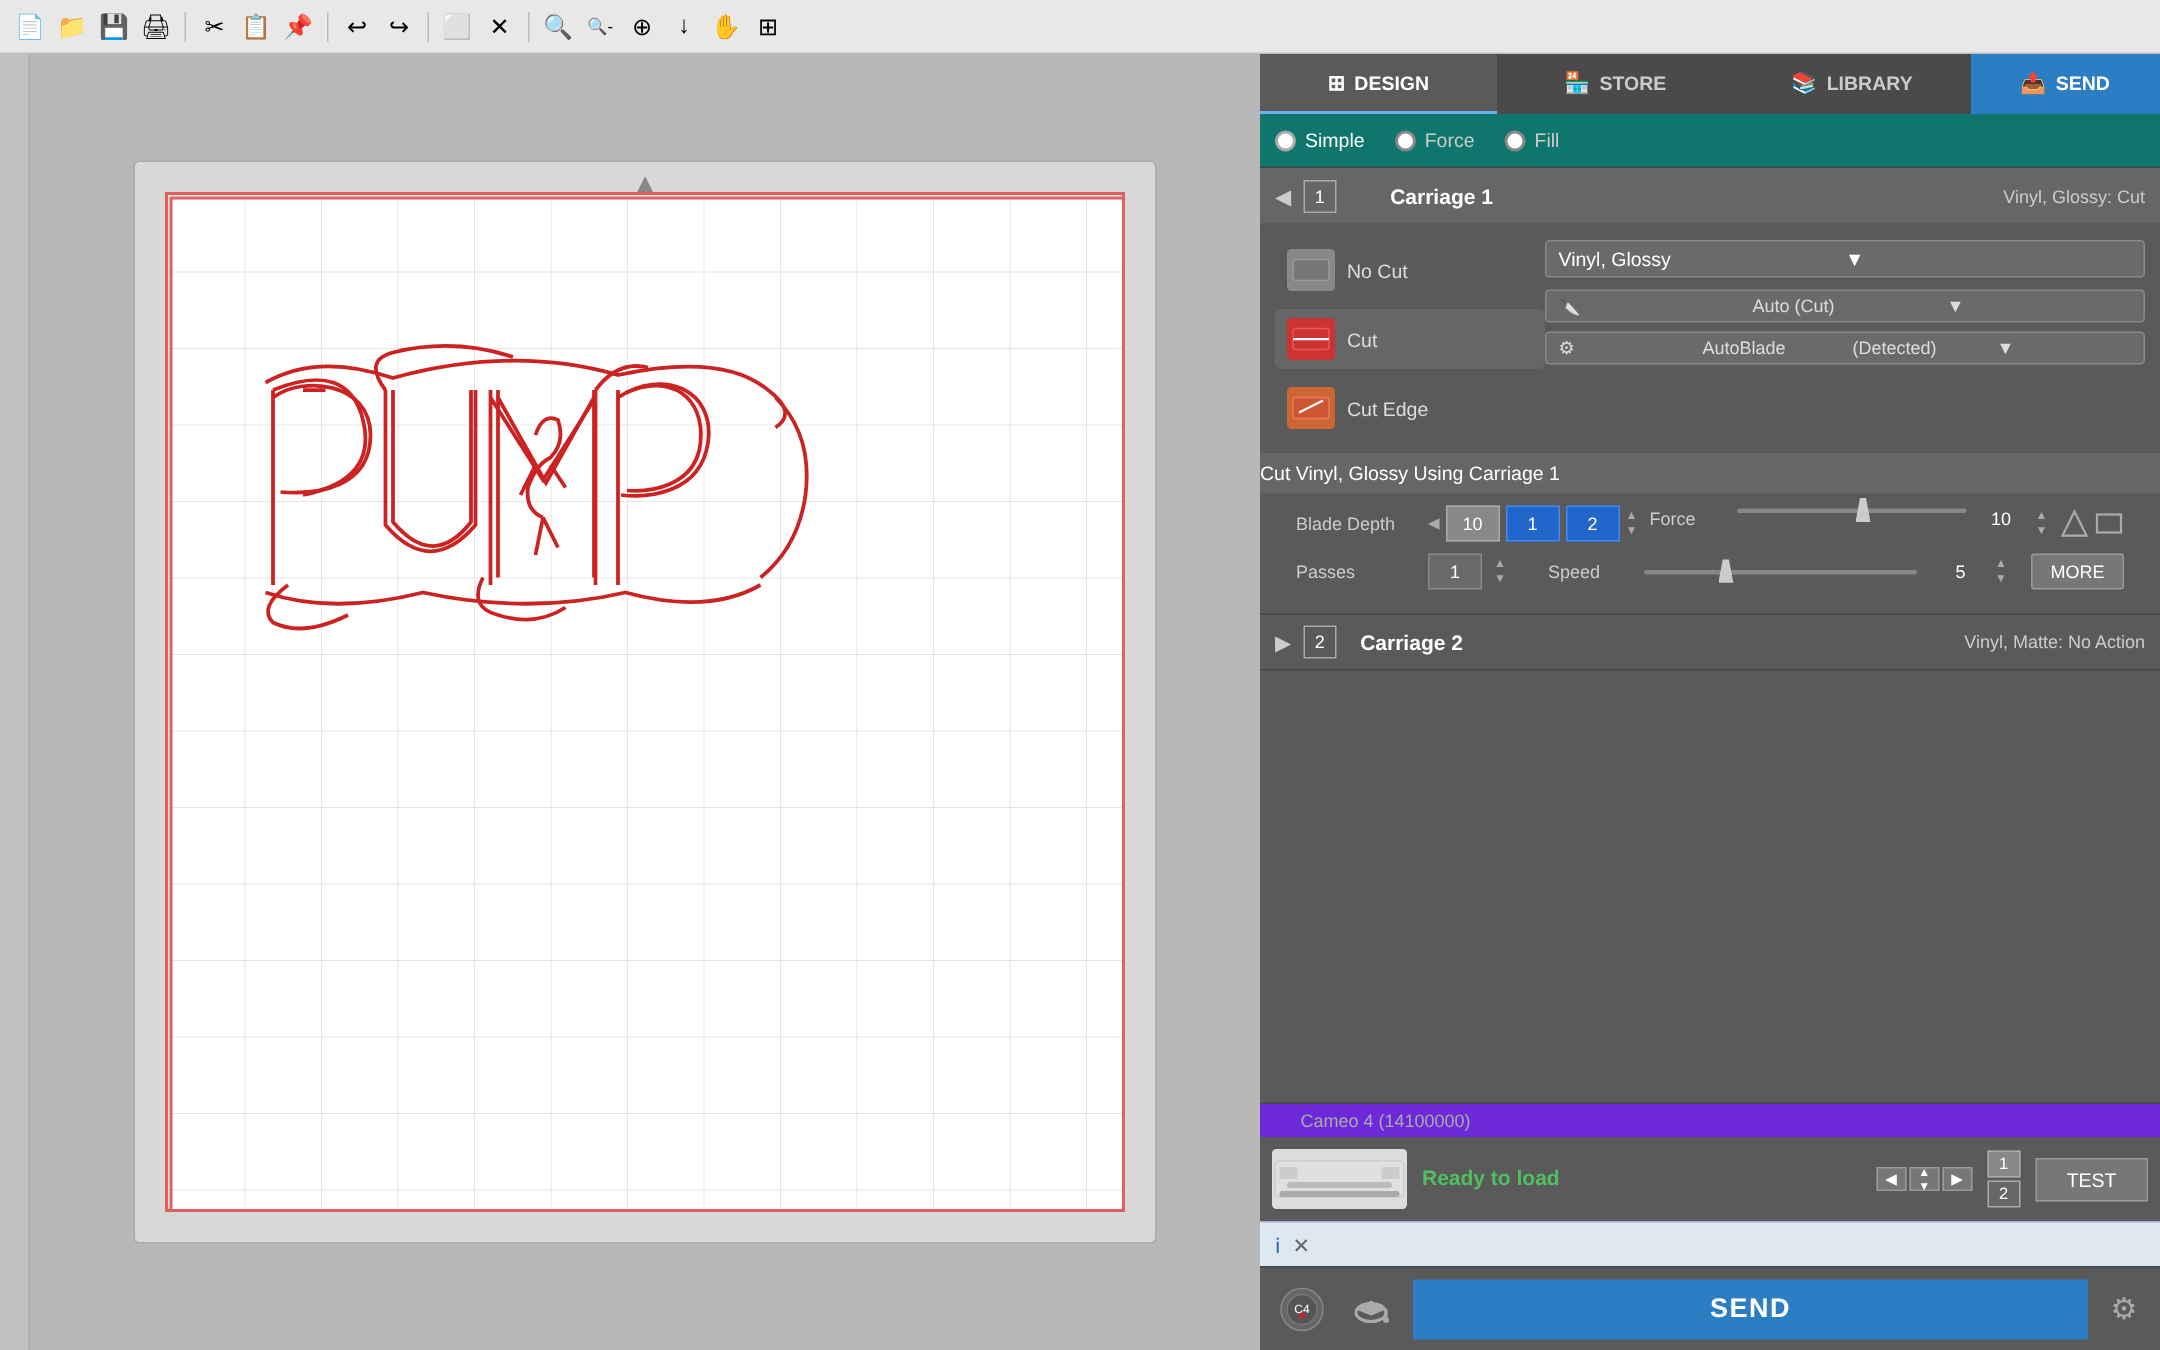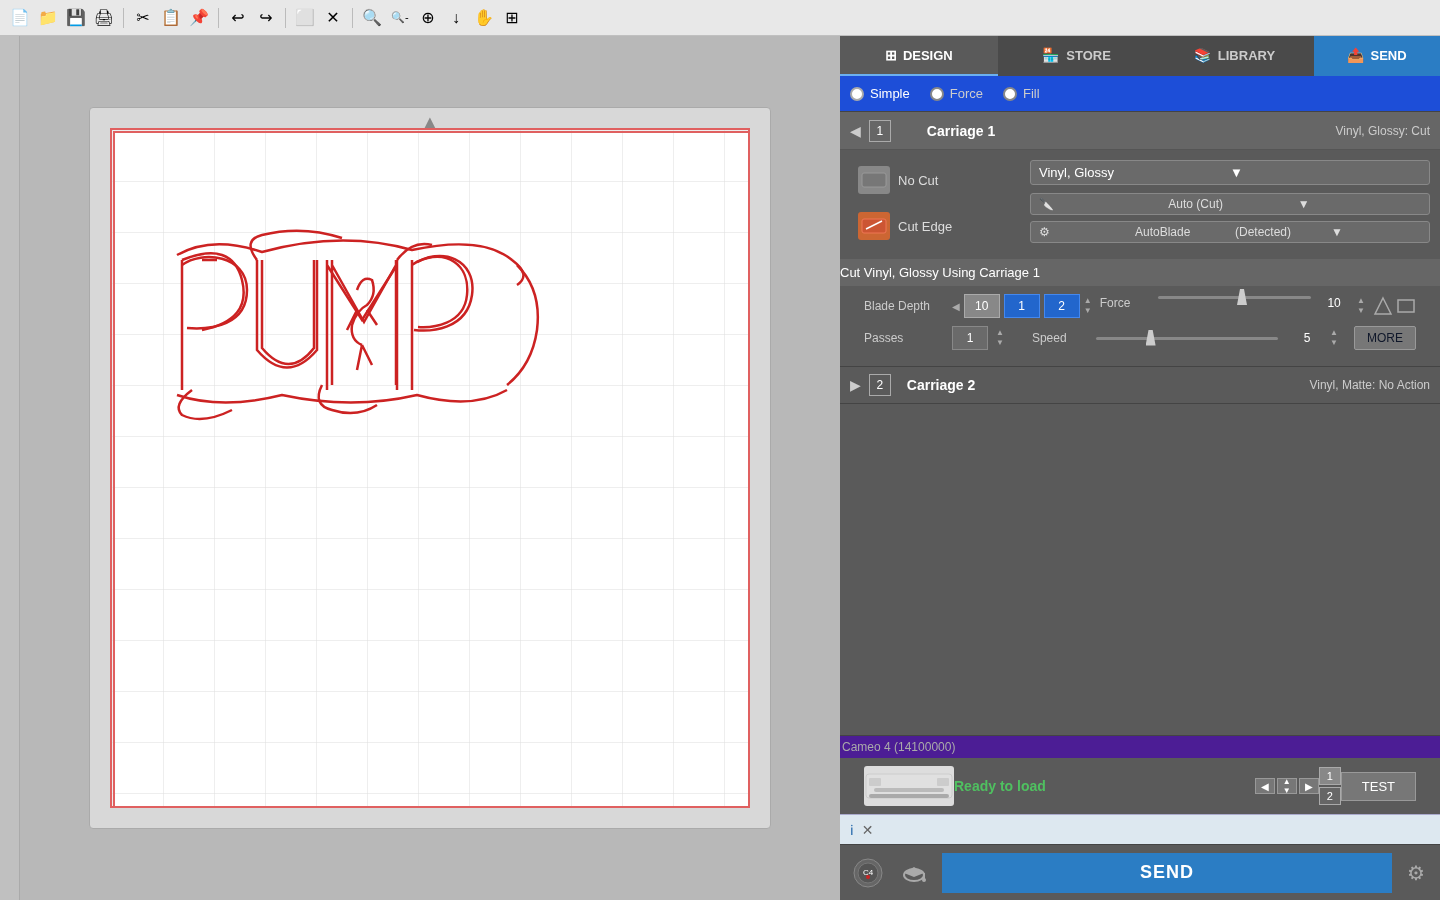--- a/index.html
+++ b/index.html
@@ -113,21 +113,21 @@
     .tab-send {
       background: #2b7dc4;
       color: white;
       flex: 0.8;
     }
 
     
     .mode-tabs {
       display: flex;
       height: 36px;
-      background: #1d4ed8;
+      background: #0f766e;
       border-bottom: 1px solid #444;
       align-items: center;
       padding: 0 10px;
       gap: 20px;
       flex-shrink: 0;
     }
     .mode-tab {
       display: flex;
       align-items: center;
       gap: 6px;
@@ -356,21 +356,21 @@
     }
     .value-spin {
       display: flex;
       flex-direction: column;
       cursor: pointer;
     }
 
     .more-btn {
       background: #777;
       border: 1px solid #999;
-      color: #0f172a;
+      color: #ffffff;
       padding: 4px 12px;
       font-size: 12px;
       cursor: pointer;
       border-radius: 2px;
     }
     .passes-input {
       background: #6a6a6a;
       border: 1px solid #888;
       color: white;
       width: 36px;
@@ -394,29 +394,30 @@
     }
 
     
     .machine-area {
       margin-top: auto;
       background: #5a5a5a;
       border-top: 1px solid #444;
       flex-shrink: 0;
     }
     .machine-name {
-      padding: 4px 2px;
+      padding: 4px 27px;
       color: #aaa;
       font-size: 12px;
-      background: #4c1d95;
+      background: #6d28d9;
     }
     .machine-controls {
       display: flex;
       align-items: center;
-      padding: 6px 24px;
+      padding: 6px 8px;
+      gap: 10px;
       height: 56px;
     }
     .machine-image {
       width: 90px;
       height: 40px;
       background: #ddd;
       border-radius: 3px;
       position: relative;
       overflow: hidden;
     }
@@ -680,20 +681,29 @@
 
         <div class="cut-options">
           <div class="cut-option">
             <div class="cut-icon">
               <svg width="28" height="22" viewBox="0 0 28 22">
                 <rect x="2" y="4" width="24" height="14" rx="2" fill="#777" stroke="#999" stroke-width="1"></rect>
               </svg>
             </div>
             <span>No Cut</span>
           </div>
+          <div class="cut-option selected">
+            <div class="cut-icon cut-icon-red">
+              <svg width="28" height="22" viewBox="0 0 28 22">
+                <rect x="2" y="4" width="24" height="14" rx="2" fill="#cc3333" stroke="#ee5555" stroke-width="1"></rect>
+                <line x1="2" y1="11" x2="26" y2="11" stroke="white" stroke-width="1.5"></line>
+              </svg>
+            </div>
+            <span>Cut</span>
+          </div>
           <div class="cut-option">
             <div class="cut-icon cut-icon-orange">
               <svg width="28" height="22" viewBox="0 0 28 22">
                 <rect x="2" y="4" width="24" height="14" rx="2" fill="#cc5533" stroke="#ee7755" stroke-width="1"></rect>
                 <path d="M 6 14 L 22 6" stroke="white" stroke-width="1.5"></path>
               </svg>
             </div>
             <span>Cut Edge</span>
           </div>
         </div>

